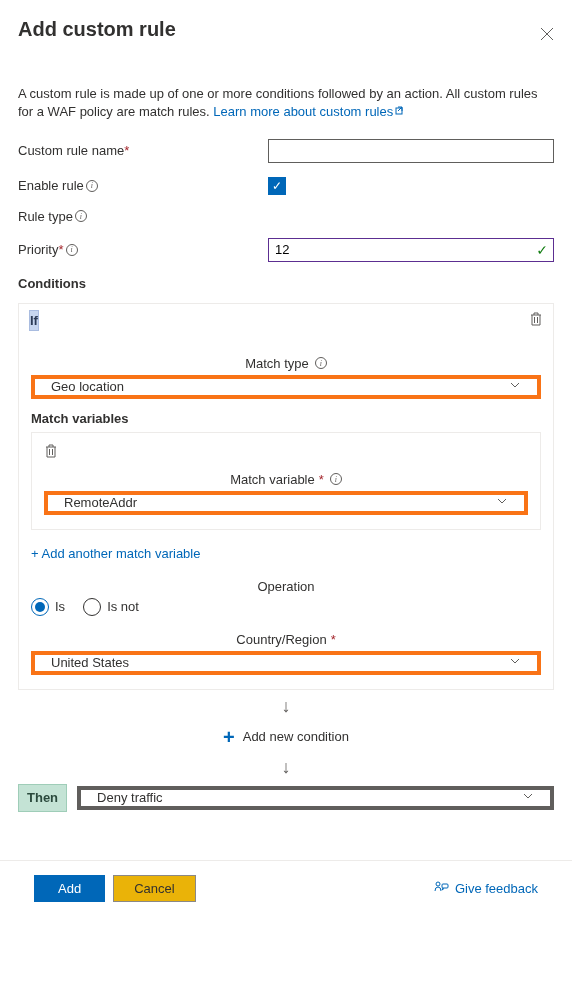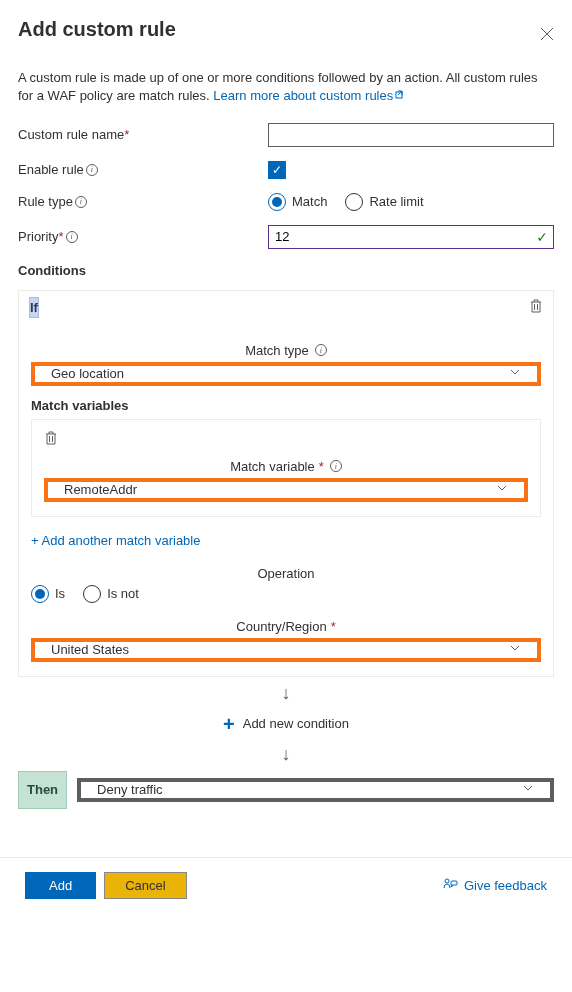--- a/index.html
+++ b/index.html
@@ -10,21 +10,21 @@
     font-size: 13px;
     color: #323130;
     background: #fff;
     width: 572px;
   }
   .panel { padding: 18px 18px 0 18px; }
   .header {
     display: flex;
     justify-content: space-between;
     align-items: flex-end;
-    margin-bottom: 28px;
+    margin-bottom: 44px;
   }
   .title { font-size: 20px; font-weight: 600; }
   .close-x { width: 14px; height: 14px; cursor: pointer; color: #605e5c; }
   .intro { font-size: 13px; line-height: 1.35; margin-bottom: 18px; }
   .intro a { color: #0067b8; text-decoration: none; cursor:pointer; }
   .ext-icon { display:inline-block; vertical-align:middle; margin-left:2px;}
   .form-row {
     display: flex;
     align-items: center;
     margin-bottom: 14px;
@@ -141,27 +141,27 @@
   .add-cond-row { display:flex; align-items:center; justify-content:center; gap:8px; padding: 4px 0;}
   .plus-icon { color:#0067b8; font-size:20px; font-weight:bold; line-height:1;}
   .then-row { display:flex; gap:10px; align-items:center; }
   .then-pill {
     background: #c4e3d5;
     border: 1px solid #9fcdb8;
     padding: 4px 8px;
     font-weight: 600;
     color: #2b4a3d;
     font-size:13px;
-    height:38px;
+    height:28px;
     display:flex;align-items:center;
   }
   .footer {
     border-top: 1px solid #edebe9;
     margin-top: 48px;
-    padding: 14px 25px;
+    padding: 14px 34px;
     display: flex;
     justify-content: space-between;
     align-items: center;
   }
   .btn-row { display:flex; gap:8px; }
   .btn-primary {
     background: #0067b8; color:#fff; border:none;
     padding: 5px 24px; font-size:13px; font-family:inherit; cursor:pointer;
   }
   .btn-secondary {
@@ -204,32 +204,20 @@
       <span>Enable rule</span>
       <span class="info-icon">i</span>
     </div>
     <div class="checkbox">✓</div>
   </div>
 
   <div class="form-row">
     <div class="form-label">
       <span>Rule type</span>
       <span class="info-icon">i</span>
-    </div>
-    <div class="radio-group">
-      <div class="radio-opt">
-        <span class="radio-outer selected">
-            <span class="radio-inner"></span>
-          </span>
-        <span>Match</span>
-      </div>
-      <div class="radio-opt">
-        <span class="radio-outer"></span>
-        <span>Rate limit</span>
-      </div>
     </div>
   </div>
 
   <div class="form-row">
     <div class="form-label">
       <span>Priority</span>
       <span class="required">*</span>
       <span class="info-icon">i</span>
     </div>
     <div class="input-wrap">

